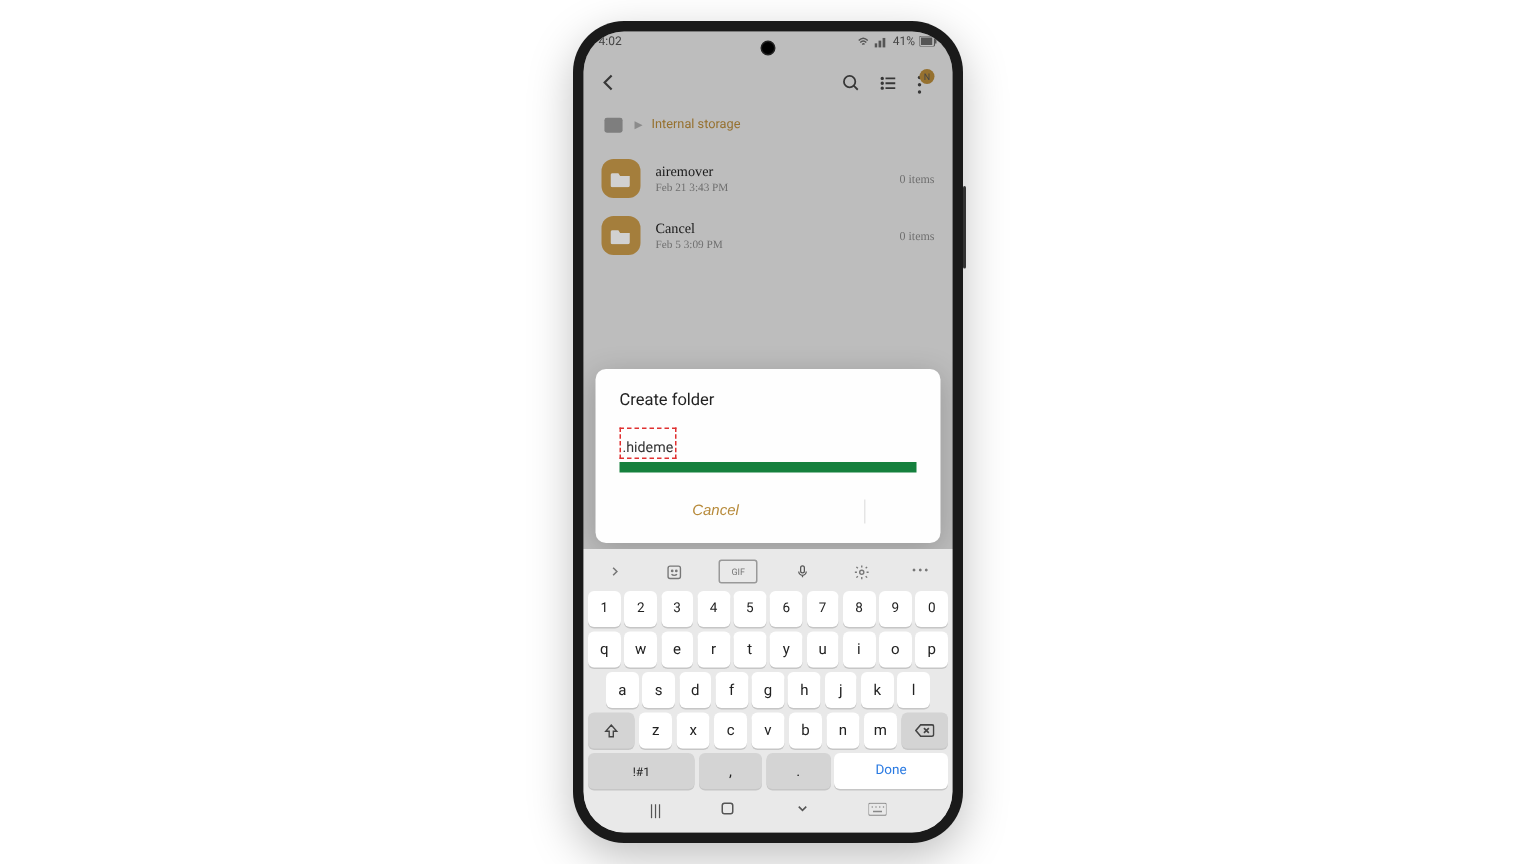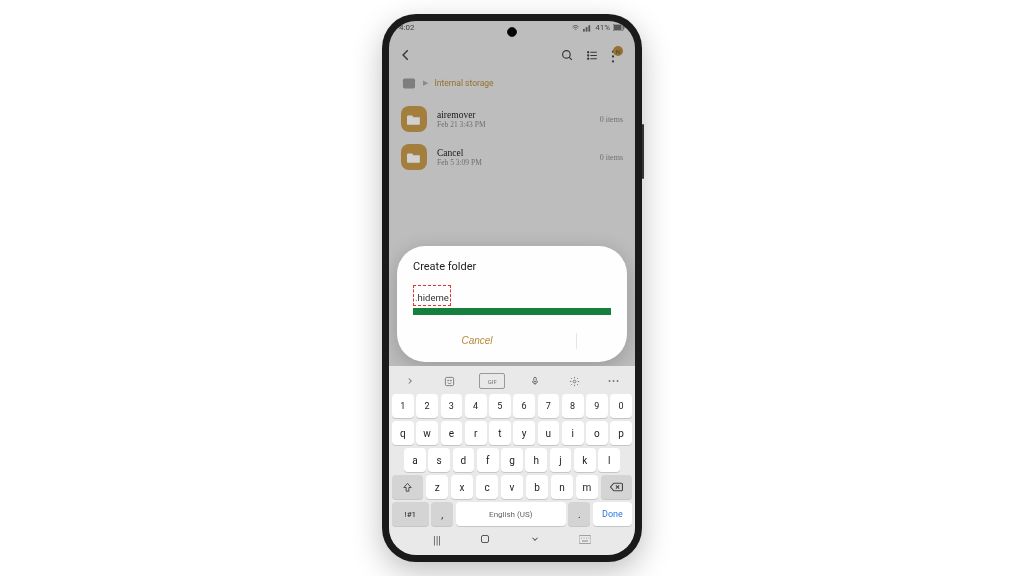--- a/index.html
+++ b/index.html
@@ -123,21 +123,21 @@
   .file-meta { flex:1; }
   .file-name { font-size: 9.5px; color:#222; }
   .file-date { font-size: 7.5px; color:#888; }
   .file-count { font-size: 8px; color:#888; }
   
   .dialog {
     position:absolute;
     left: 8px; right: 8px;
     top: 225px;
     background: #fefefe;
-    border-radius: 28px;
+    border-radius: 7px;
     padding: 14px 16px 10px;
     z-index: 20;
     box-shadow: 0 4px 20px rgba(0,0,0,0.2);
   }
   .dialog-title { font-size: 11px; color:#222; margin-bottom: 12px; }
   .dialog-input-wrap {
     border-bottom: 7px solid #15803d;
     padding-bottom: 2px;
     margin-bottom: 14px;
   }
@@ -432,21 +432,20 @@
             <svg width="13" height="10" viewBox="0 0 24 18" fill="none" stroke="#444" stroke-width="2">
                 <path d="M7 2h14a2 2 0 0 1 2 2v10a2 2 0 0 1-2 2H7l-6-7z"></path>
                 <line x1="11" y1="6" x2="17" y2="12"></line>
                 <line x1="17" y1="6" x2="11" y2="12"></line>
               </svg>
           </div>
         </div>
         <div class="kb-row">
           <div class="key fn" style="flex:1.5;font-size:8px;">!#1</div>
           <div class="key fn" style="flex:0.9;">,</div>
-          <div class="key space">English (US)</div>
           <div class="key fn" style="flex:0.9;">.</div>
           <div class="key done">Done</div>
         </div>
 
         <div class="nav-bar">
           <span>|||</span>
           <span>
             <svg width="12" height="12" viewBox="0 0 24 24" fill="none" stroke="#555" stroke-width="2">
                 <rect x="5" y="5" width="14" height="14" rx="3"></rect>
               </svg>

